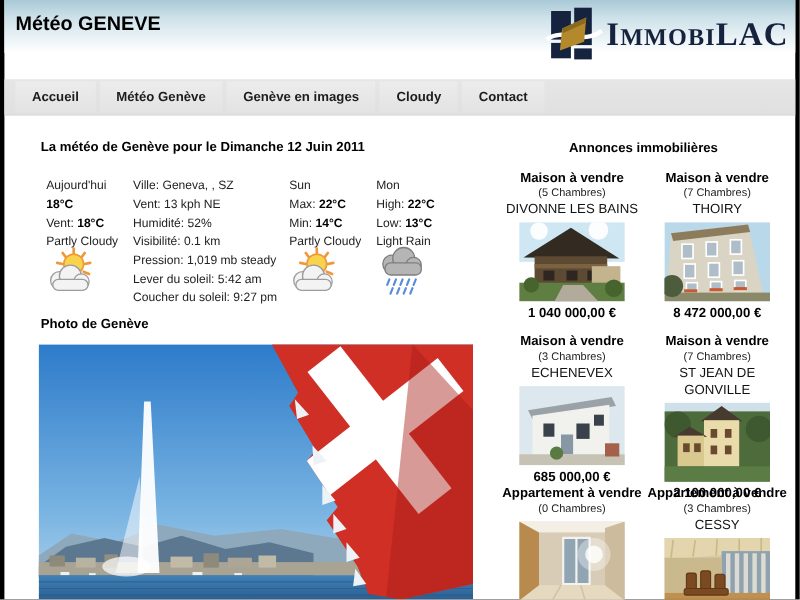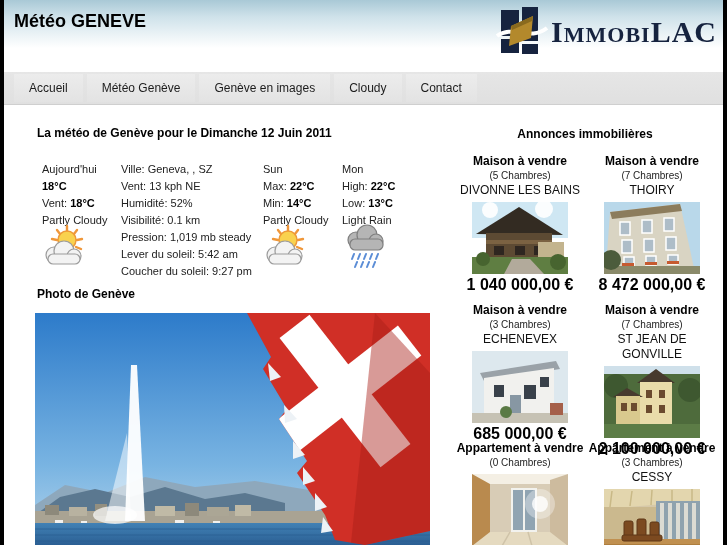--- a/index.html
+++ b/index.html
@@ -18,21 +18,21 @@
   .site-title{position:absolute;left:10px;top:11px;font-size:18px;font-weight:bold;color:#000;}
   .logo{position:absolute;right:6px;top:2px;display:flex;align-items:center;height:60px;cursor:pointer;}
   .logo-text{font-family:"Liberation Serif", serif;color:#16233f;font-weight:bold;letter-spacing:1px;line-height:1;}
   .logo-text .big{font-size:30px;}
   .logo-text .small{font-size:22px;}
 
   
   .nav{position:absolute;left:4px;top:72px;width:719px;height:33px;
     background:linear-gradient(to bottom,#e6e6e6,#e0e0e0);
     border-bottom:1px solid #cfcfcf;display:flex;align-items:stretch;padding-left:8px;box-sizing:border-box;}
-  .nav-item{display:flex;align-items:center;padding:0 15px;font-size:12px;font-weight:normal;color:#1c1c1c;
+  .nav-item{display:flex;align-items:center;padding:0 15px;font-size:12px;font-weight:bold;color:#1c1c1c;
     background:linear-gradient(to bottom,#ececec,#e3e3e3);margin:2px 2px;cursor:pointer;}
 
   
   .wx-heading{position:absolute;left:37px;top:126px;font-size:12px;font-weight:bold;color:#000;}
   .wx-col{position:absolute;top:161px;font-size:11px;color:#222;line-height:17px;white-space:nowrap;}
   .wx-col b{color:#000;}
   #wx-c1{left:42px;}
   #wx-c2{left:121px;}
   #wx-c3{left:263px;}
   #wx-c4{left:342px;}
@@ -46,21 +46,21 @@
   .main-photo{position:absolute;left:35px;top:313px;width:395px;height:232px;overflow:hidden;}
 
   
   .ann-heading{position:absolute;left:450px;top:127px;width:270px;text-align:center;
     font-size:12px;font-weight:bold;color:#000;}
   .listing{position:absolute;width:132px;text-align:center;cursor:pointer;}
   .listing .l-type{font-size:12px;font-weight:bold;color:#000;line-height:15px;}
   .listing .l-rooms{font-size:10px;color:#222;line-height:14px;}
   .listing .l-loc{font-size:12px;color:#111;line-height:15px;}
   .listing .l-img{width:96px;height:72px;margin:4px auto 3px auto;display:block;}
-  .listing .l-price{font-size:16px;font-weight:bold;color:#000;line-height:15px;}
+  .listing .l-price{font-size:12px;font-weight:bold;color:#000;line-height:15px;}
   #li-0{left:454px;top:154px;}
   #li-1{left:586px;top:154px;}
   #li-2{left:454px;top:303px;}
   #li-3{left:586px;top:303px;}
   #li-4{left:454px;top:441px;}
   #li-5{left:586px;top:441px;}
 </style>
 </head>
 <body>
 

